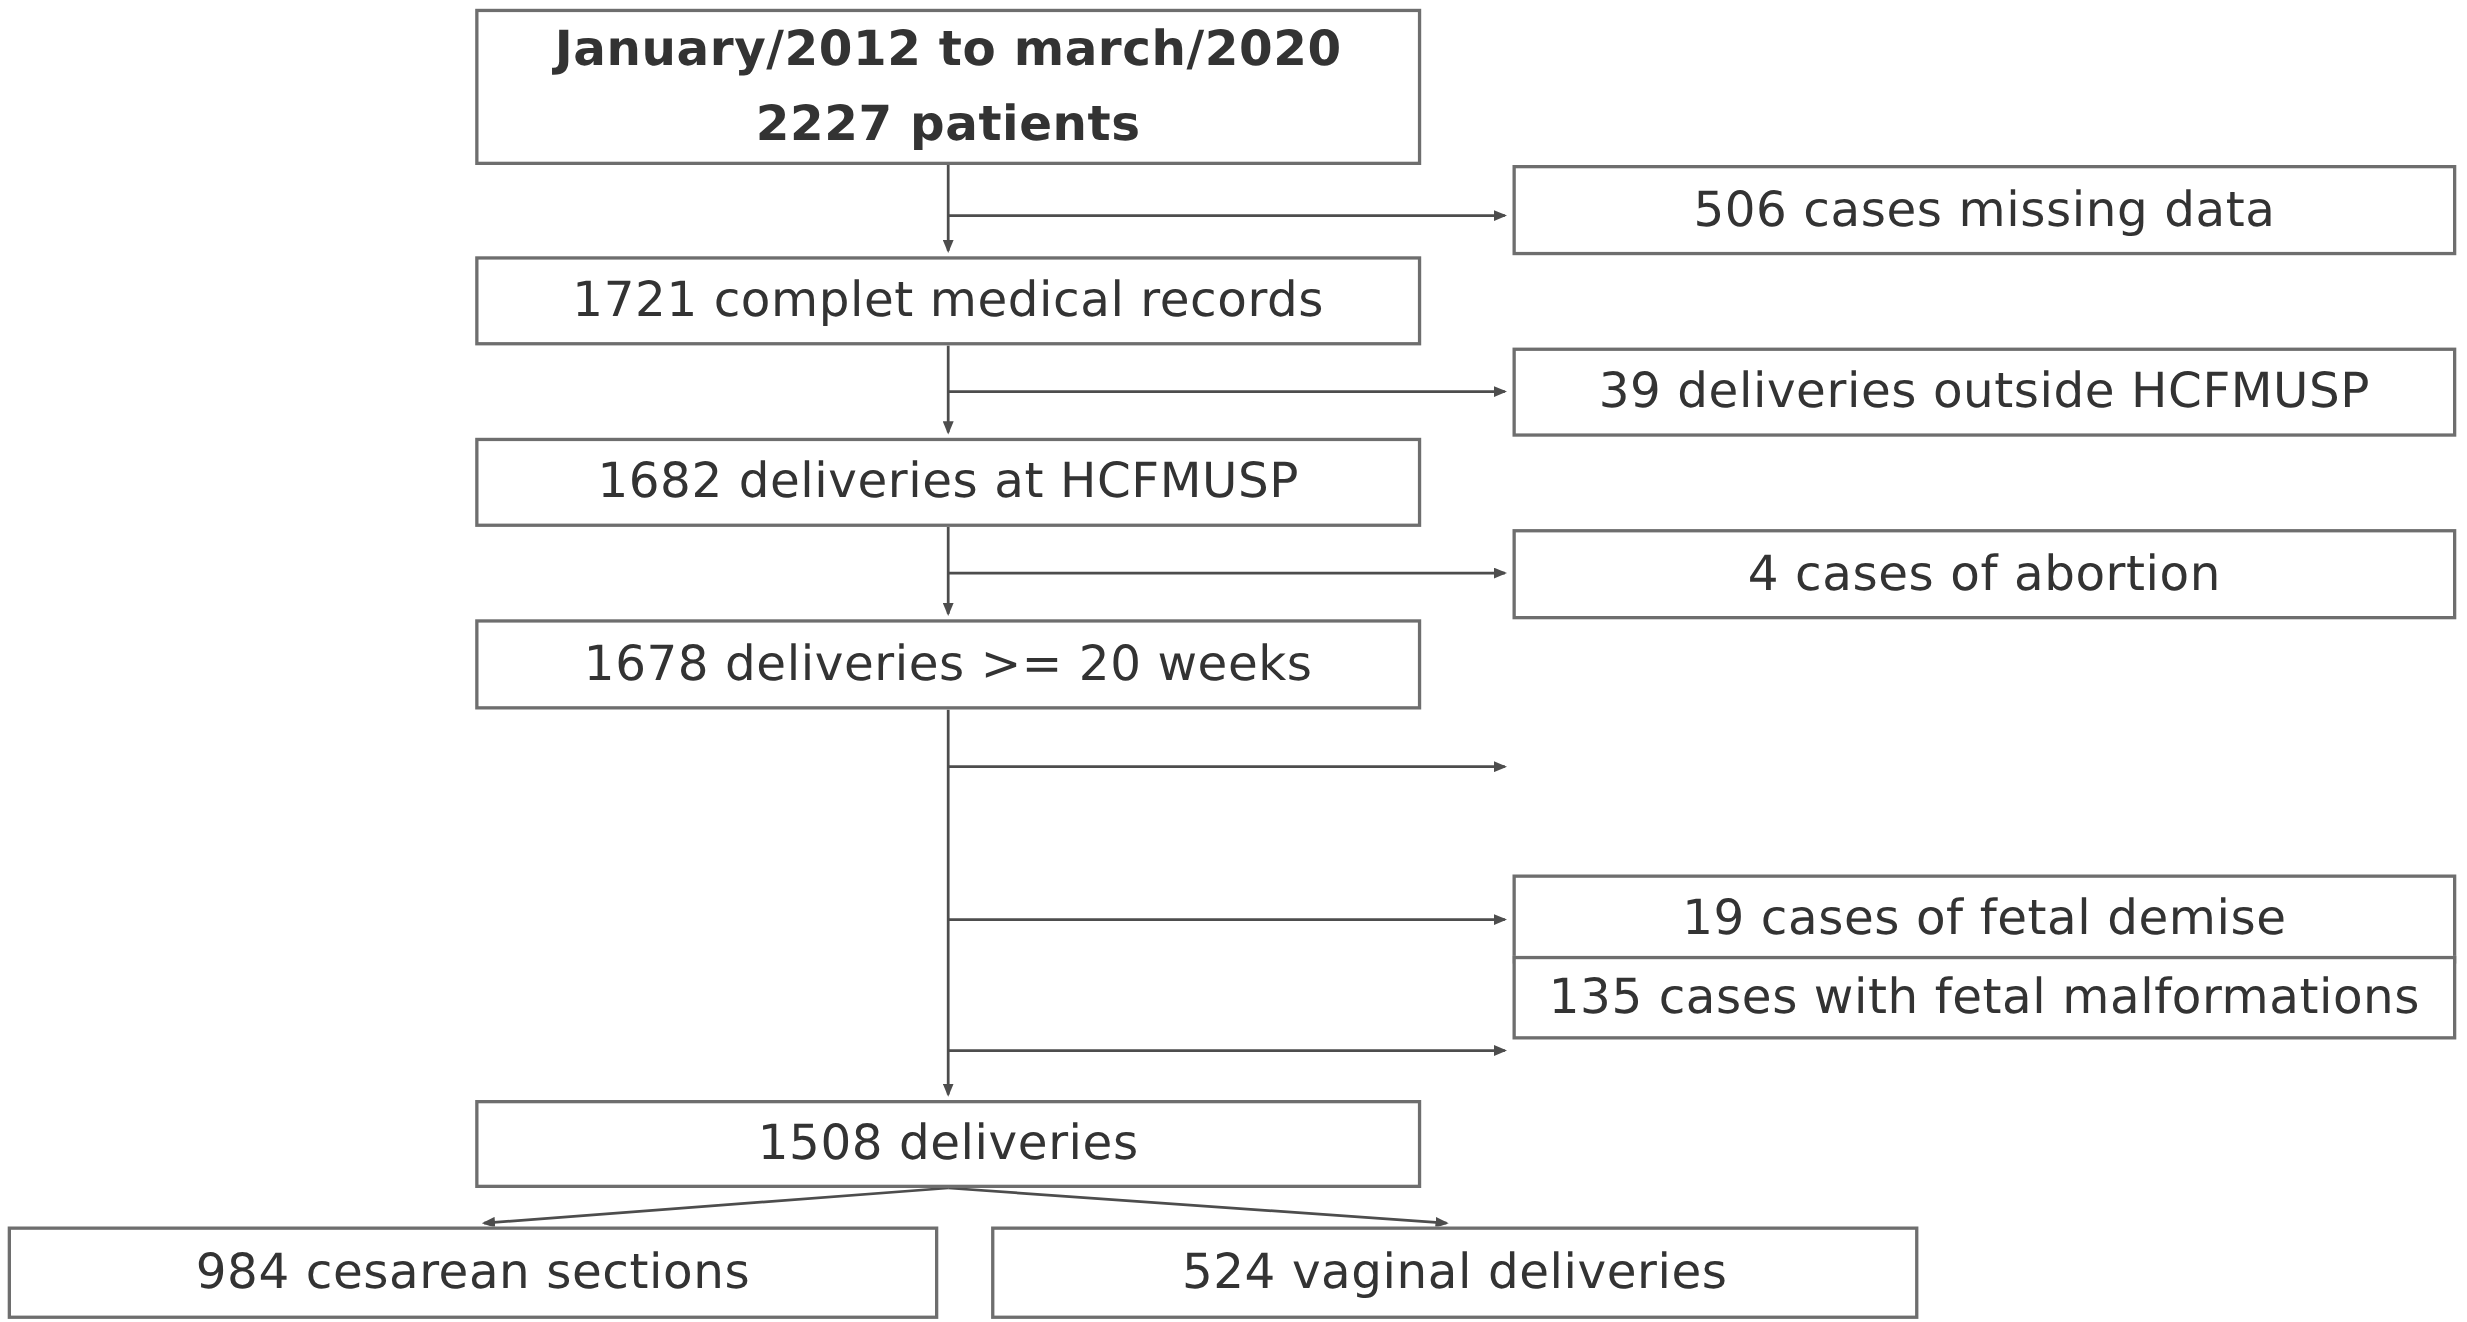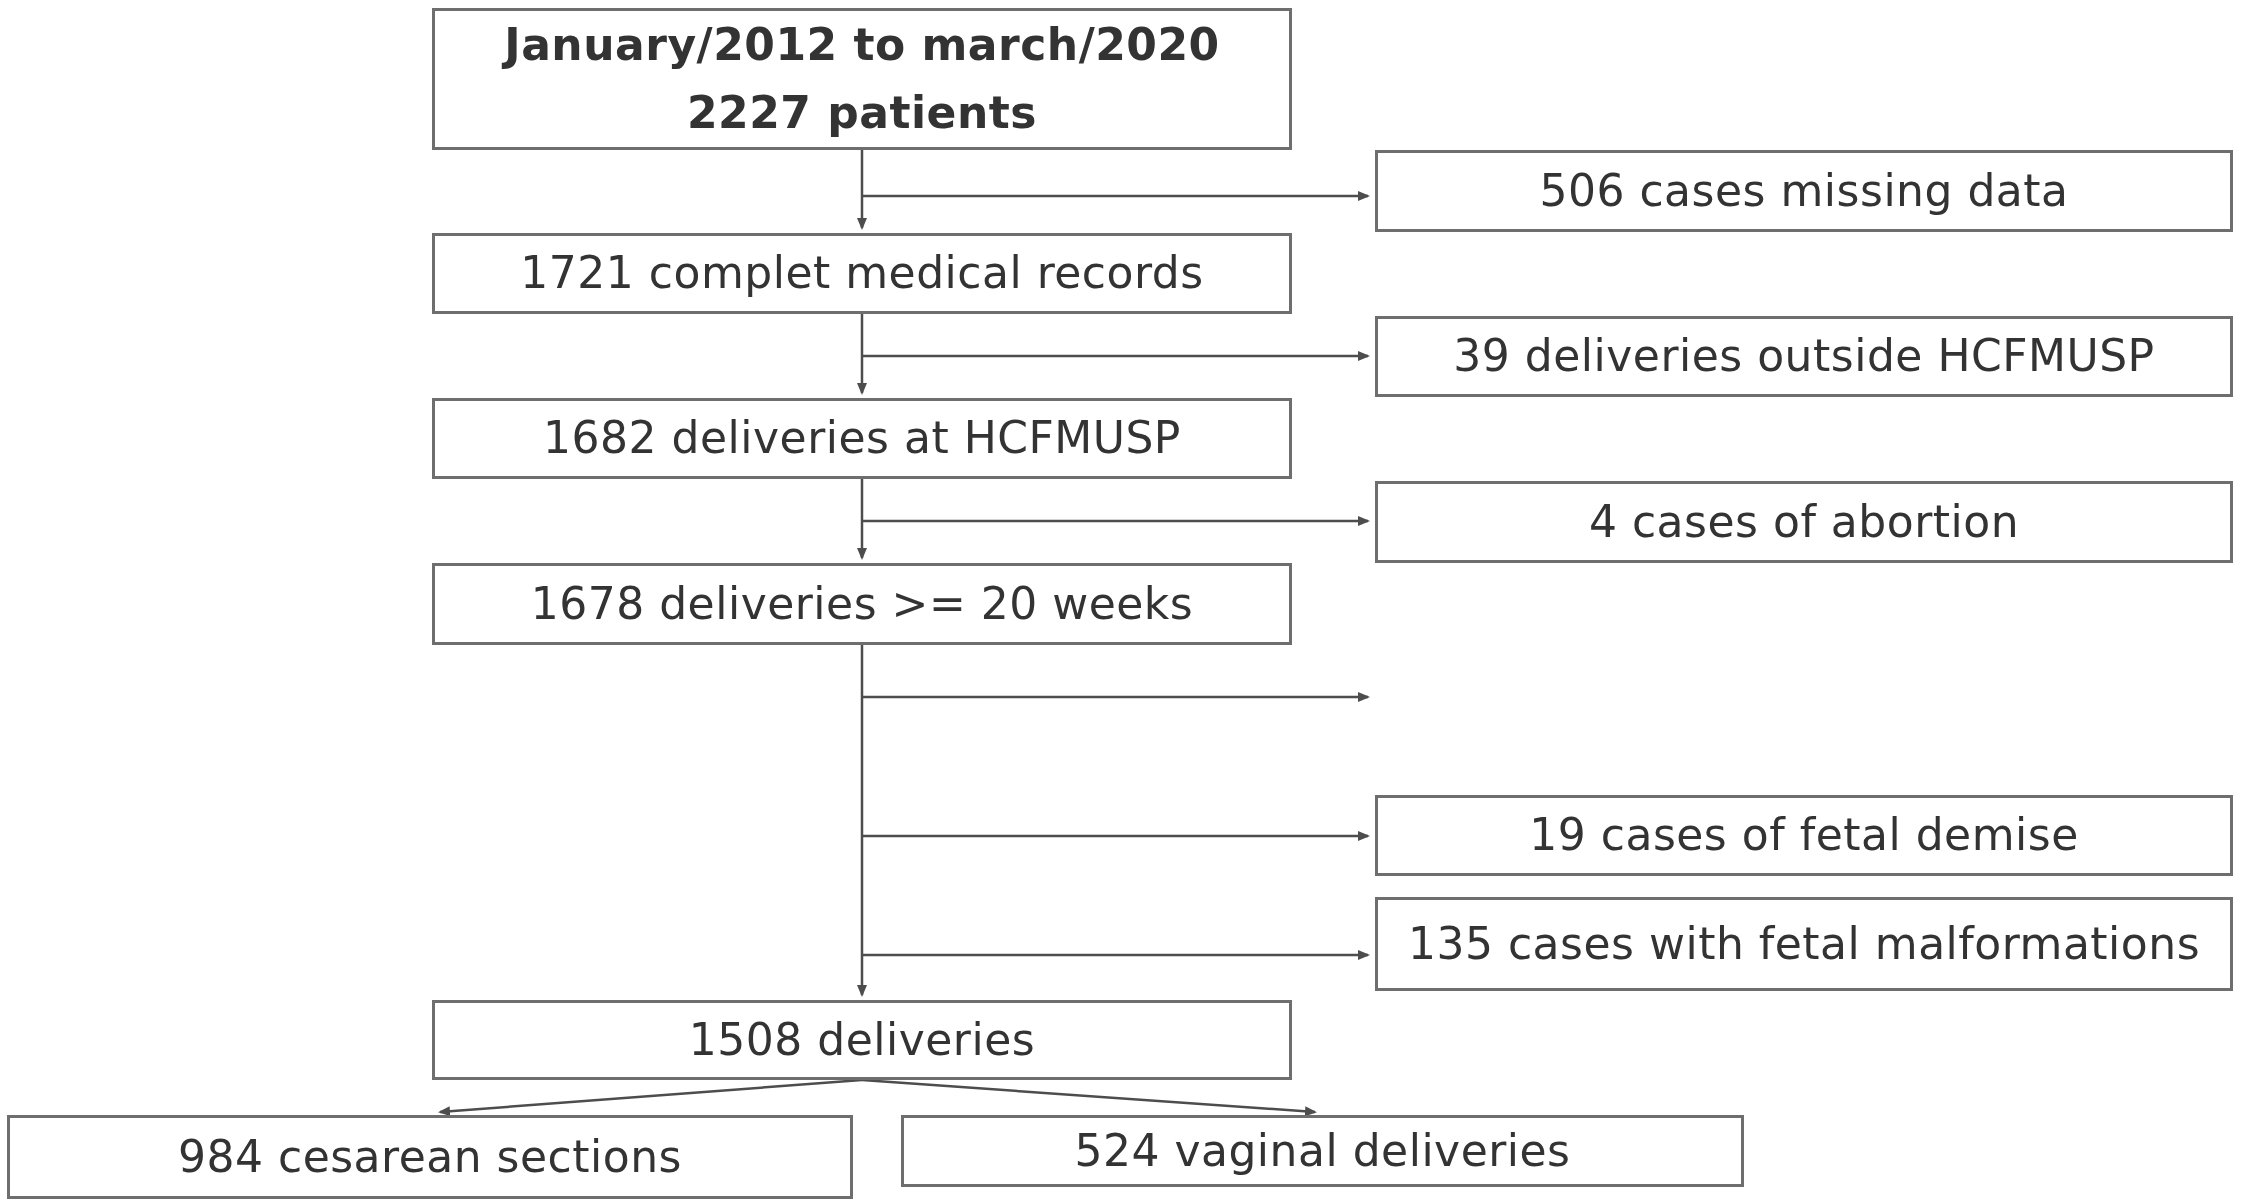--- a/index.html
+++ b/index.html
@@ -54,24 +54,24 @@
   #box-deliveries-hcfmusp  { top: 398px;  height: 81px;  }
   #box-deliveries-20-weeks { top: 563px;  height: 82px;  }
   #box-deliveries-included { top: 1000px; height: 80px;  }
   
   .box-r { left: 1375px; width: 858px; }
   #box-missing-data        { top: 150px; height: 82px;  }
   #box-deliveries-outside  { top: 316px; height: 81px;  }
   #box-abortion            { top: 481px; height: 82px;  }
   #box-demise-malformation { top: 640px; height: 113px; }
   #box-fetal-demise        { top: 795px; height: 81px;  }
-  #box-fetal-malformations { top: 897px; height: 94px;  }
+  #box-fetal-malformations { top: 869px; height: 76px;  }
   
   #box-cesarean-sections   { left: 7px;   top: 1115px; width: 846px; height: 84px; }
-  #box-vaginal-deliveries  { left: 901px; top: 1115px; width: 843px; height: 72px; }
+  #box-vaginal-deliveries  { left: 901px; top: 1115px; width: 843px; height: 84px; }
 </style>
 </head>
 <body>
 
 <div id="canvas">
 
   <svg id="connectors" viewBox="0 0 2243 1202" xmlns="http://www.w3.org/2000/svg">
     <defs>
       <marker id="arrow" markerWidth="12" markerHeight="10" refX="10" refY="5" orient="auto" markerUnits="userSpaceOnUse">
         <path class="arrowhead" d="M0,0 L12,5 L0,10 z"></path>

